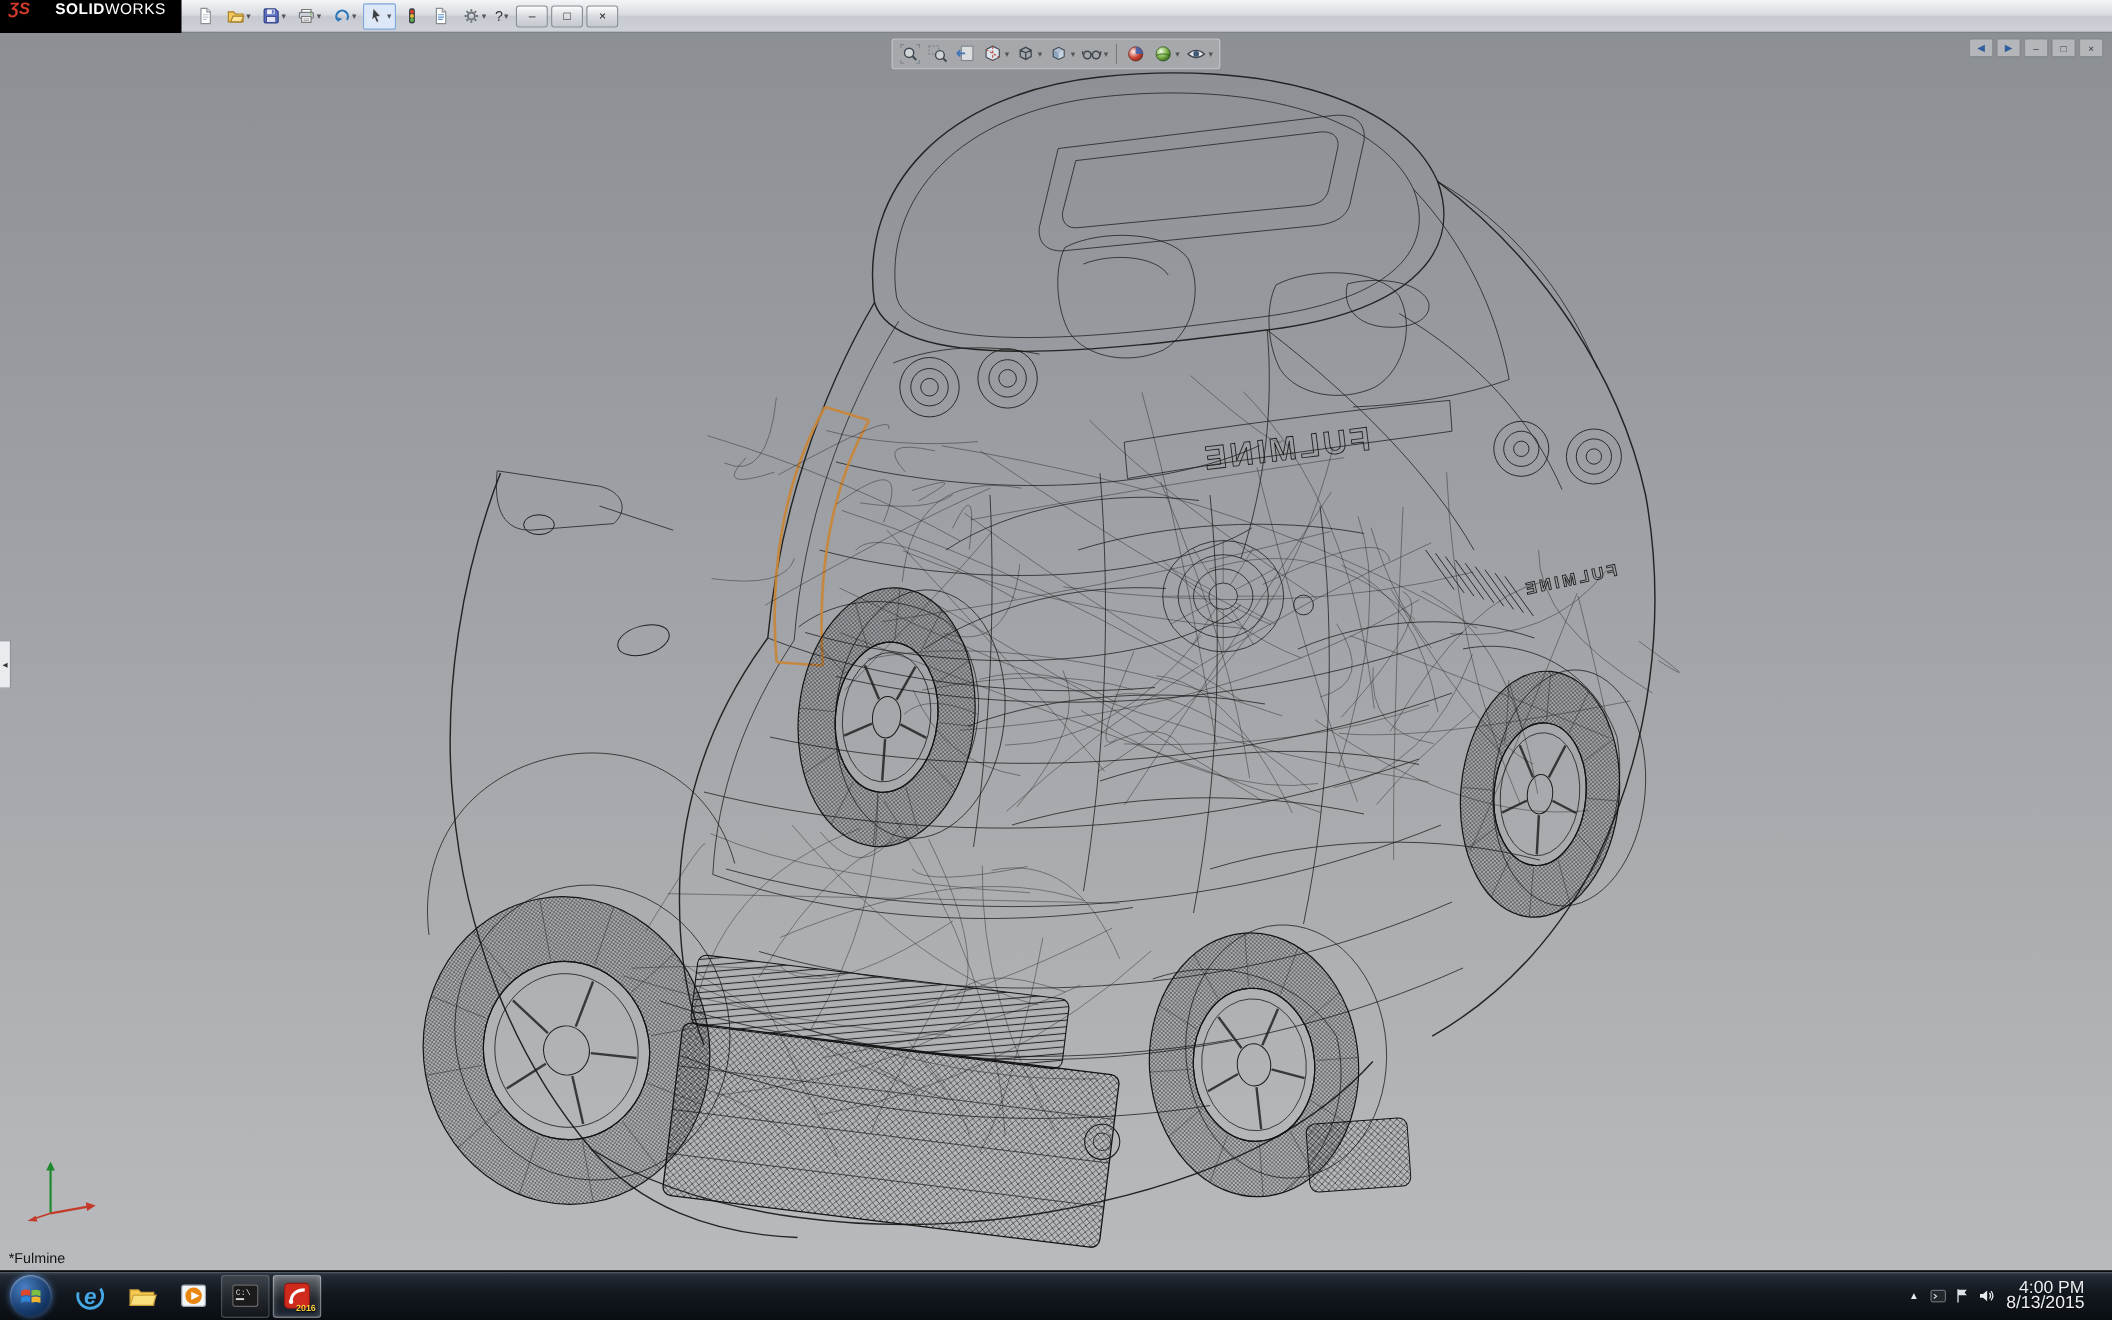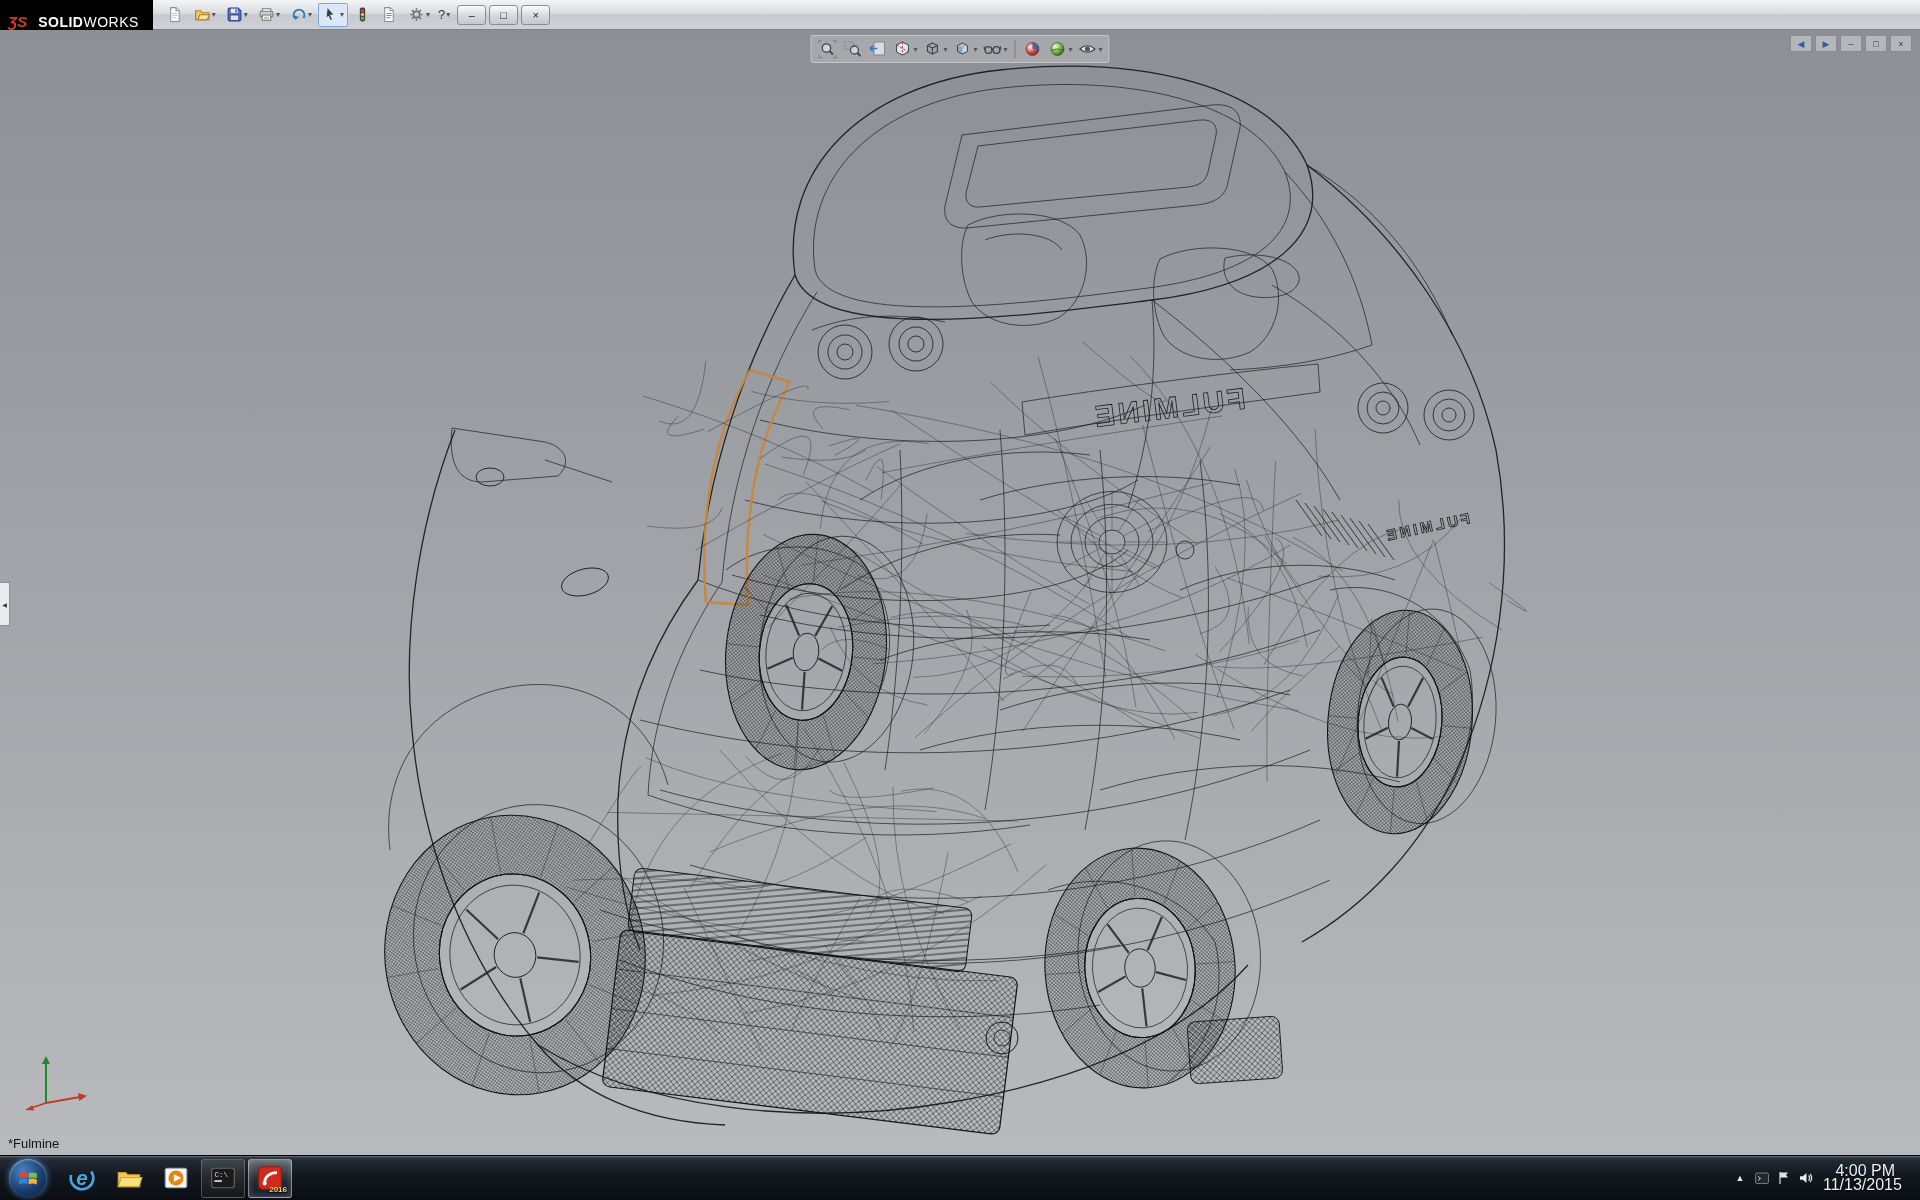--- a/index.html
+++ b/index.html
@@ -2,21 +2,21 @@
 <html><head>
 <meta charset="utf-8">
 <style>
   *{margin:0;padding:0;box-sizing:border-box}
   html,body{width:1920px;height:1200px;overflow:hidden;font-family:"Liberation Sans","DejaVu Sans",sans-serif;background:#000}
   .screen{position:relative;width:1920px;height:1200px;overflow:hidden}
 
   
   .titlebar{position:absolute;top:0;left:0;right:0;height:30px;display:flex;align-items:center;
     background:linear-gradient(#f4f5f7,#d9dce1 45%,#c7cbd1 52%,#ced2d8);border-bottom:1px solid #7e838b;z-index:30}
-  .sw-logo{height:30px;display:flex;align-items:flex-end;background:#000;padding:0 14px 0 8px;gap:11px}
+  .sw-logo{height:30px;display:flex;align-items:flex-start;background:#000;padding:0 14px 0 8px;gap:23px}
   .sw-logo .mark{color:#d23a2a;font-weight:bold;font-style:italic;font-size:15px}
   .sw-logo .word{color:#fff;font-size:14px;letter-spacing:.5px}
   .sw-logo .word b{font-weight:bold}
   .tb-icons{display:flex;align-items:center;margin-left:10px;gap:2px}
   .tbtn{display:flex;align-items:center;height:24px;padding:2px 3px;border:1px solid transparent;border-radius:2px;cursor:default}
   .tbtn.active{background:#dce8f7;border-color:#7da7d9}
   .caret{font-size:8px;color:#555;margin-left:1px}
   .win-title{flex:1;text-align:center;font-size:12.5px;color:#1b1b1b;white-space:nowrap}
   .win-right{display:flex;align-items:center;margin-right:6px;gap:3px}
   .help-btn{display:flex;align-items:center;font-size:13px;color:#333;padding:0 4px}
@@ -661,19 +661,19 @@
           </svg>
       </div>
       <div class="tray-ico">
         <svg width="16" height="16" viewBox="0 0 16 16">
             <path d="M2,6.3 h2.8 l3.7,-3.2 v9.8 l-3.7,-3.2 H2 Z" fill="#e8eaec"></path>
             <path d="M10.5,5.5 Q12.8,8 10.5,10.5 M12,3.8 Q15.4,8 12,12.2" stroke="#e8eaec" stroke-width="1.2" fill="none"></path>
           </svg>
       </div>
       <div class="clock">
         <div>4:00 PM</div>
-        <div>11/13/2015</div>
+        <div>8/13/2015</div>
       </div>
       <div class="show-desktop"></div>
     </div>
   </div>
 
 </div>
 
 </body></html>

